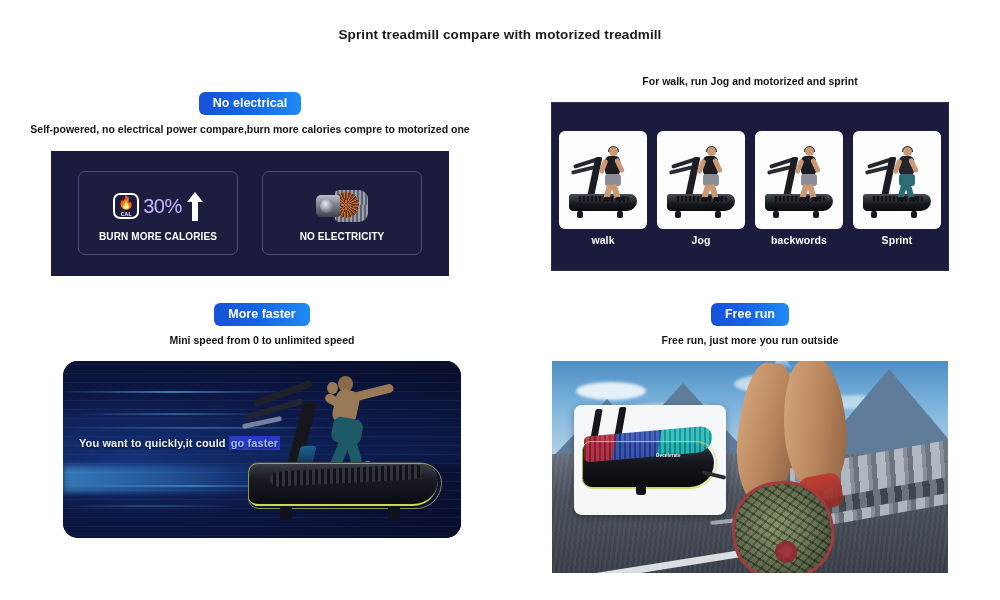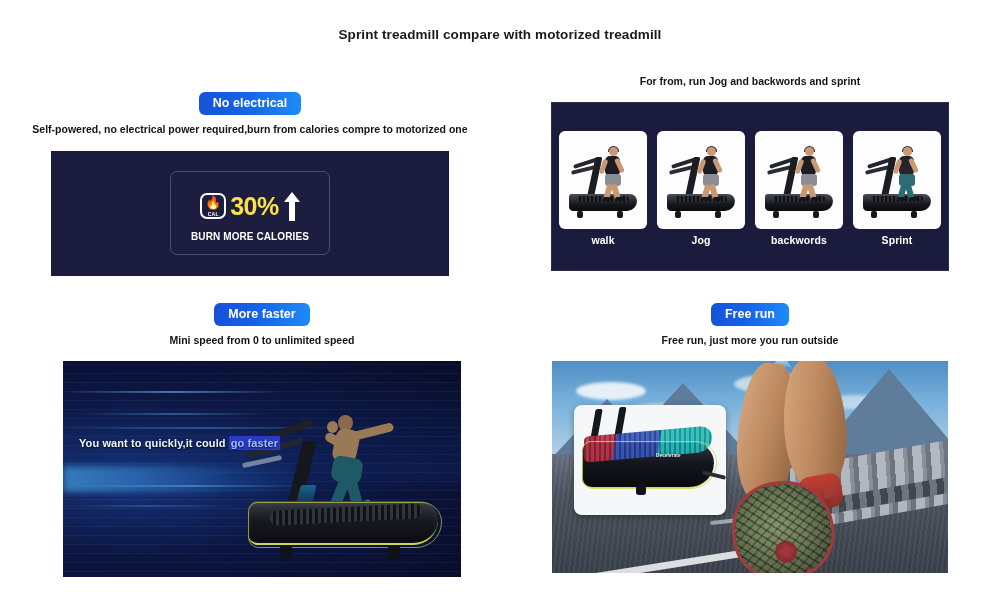--- a/index.html
+++ b/index.html
@@ -45,21 +45,21 @@
   .cal-badge{
     width:26px;height:26px;border:2.4px solid #fff;border-radius:7px;
     position:relative;display:flex;align-items:flex-start;justify-content:center;padding-top:1px;
     box-sizing:border-box;
   }
   .cal-badge .flame{font-size:13px;line-height:13px;color:#fff;}
   .cal-badge .cal-txt{
     position:absolute;bottom:0px;left:0;width:100%;text-align:center;
     font-size:5px;font-weight:bold;color:#fff;letter-spacing:.3px;
   }
-  .pct{font-size:25px;font-weight:bold;color:#fde047;line-height:1;letter-spacing:-.5px;}
+  .pct{font-size:20px;font-weight:normal;color:#c4b5fd;line-height:1;letter-spacing:-.5px;}
   .up-arrow{width:16px;height:30px;position:relative;margin-left:1px;}
   .up-arrow::before{
     content:"";position:absolute;left:5px;top:8px;width:6px;height:22px;background:#fff;
   }
   .up-arrow::after{
     content:"";position:absolute;left:0;top:1px;width:0;height:0;
     border-left:8px solid transparent;border-right:8px solid transparent;border-bottom:10px solid #fff;
   }
   .feat-label{font-size:10px;font-weight:600;color:#fff;letter-spacing:.1px;text-align:center;}
   .plug-icon{width:52px;height:40px;position:relative;}
@@ -130,21 +130,21 @@
   .r-leg.l1{left:8px;top:37px;transform:rotate(16deg);}
   .r-leg.l2{left:16px;top:37px;transform:rotate(-16deg);}
   .r-shoe{position:absolute;width:8px;height:4px;border-radius:2px;background:#15161b;}
   .r-shoe.s1{left:6px;top:50px;} .r-shoe.s2{left:18px;top:50px;}
   .sprint .r-torso{background:#24242b;}
   .sprint .r-short{background:#2c6c74;}
   .sprint .r-leg{background:#2c6c74;}
 
   
   #q3{left:12px;top:303px;width:500px;}
-  #q3 .panel{margin:14px auto 5px;width:398px;height:216px;background:#0d1130;}
+  #q3 .panel{margin:14px auto 5px;width:398px;height:177px;background:#0d1130;border-radius:15px;}
   .speed-bg{
     position:absolute;inset:0;
     background:
       linear-gradient(180deg,rgba(10,16,54,0) 0%,rgba(17,44,110,.35) 52%,rgba(8,12,40,0) 62%),
       repeating-linear-gradient(180deg,
         rgba(255,255,255,0) 0 3px,
         rgba(120,180,255,.07) 3px 4px,
         rgba(255,255,255,0) 4px 9px),
       radial-gradient(120% 80% at 18% 55%,#16337a 0%,#0c1540 45%,#070b24 100%);
   }
@@ -313,43 +313,53 @@
 </style>
 </head>
 <body>
 
 <div class="page">
 
   <div class="page-title">Sprint treadmill compare with motorized treadmill</div>
 
   <div class="quad" id="q1">
     <div class="badge">No electrical</div>
-    <div class="subtitle">Self-powered, no electrical power required,burn from calories compre to motorized one</div>
+    <div class="subtitle">Self-powered, no electrical power compare,burn more calories compre to motorized one</div>
     <div class="panel navy">
       <div class="feat-row">
 
         <div class="feat-card">
           <div class="feat-top">
             <span class="cal-badge">
               <span class="flame">🔥</span>
               <span class="cal-txt">CAL</span>
             </span>
             <span class="pct">30%</span>
             <span class="up-arrow"></span>
           </div>
           <div class="feat-label">BURN MORE CALORIES</div>
         </div>
 
+        <div class="feat-card">
+          <div class="feat-top">
+            <span class="plug-icon">
+              <span class="plug-wires"></span>
+              <span class="plug-copper"></span>
+              <span class="plug-body"></span>
+            </span>
+          </div>
+          <div class="feat-label">NO ELECTRICITY</div>
+        </div>
 
       </div>
     </div>
   </div>
 
   <div class="quad" id="q2">
-    <div class="subtitle">For from, run Jog and backwords and sprint</div>
+    <div class="subtitle">For walk, run Jog and motorized and sprint</div>
     <div class="panel navy">
       <div class="photo-row">
 
         <div class="photo-cell">
           <div class="photo-card">
             <div class="tm">
               <span class="tm-bar"></span>
               <span class="tm-bar2"></span>
               <span class="tm-mast"></span>
               <span class="tm-deck"></span>

